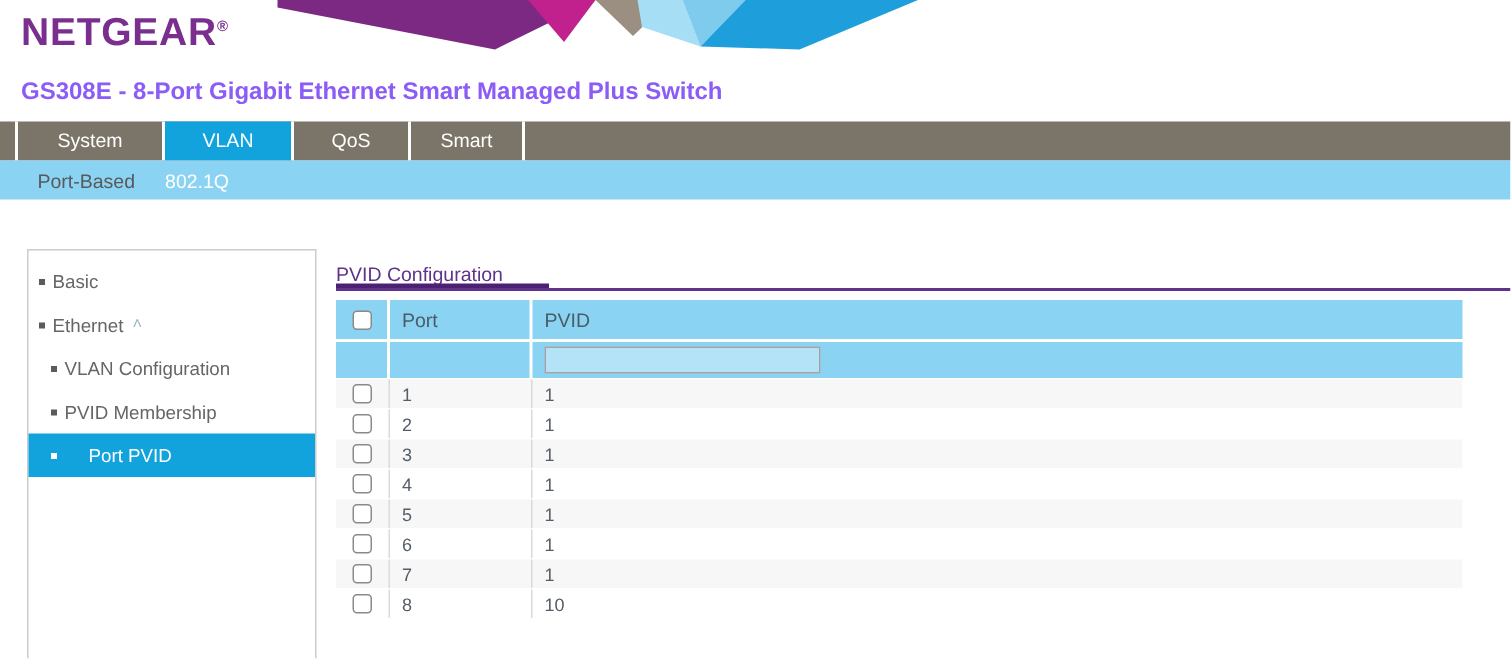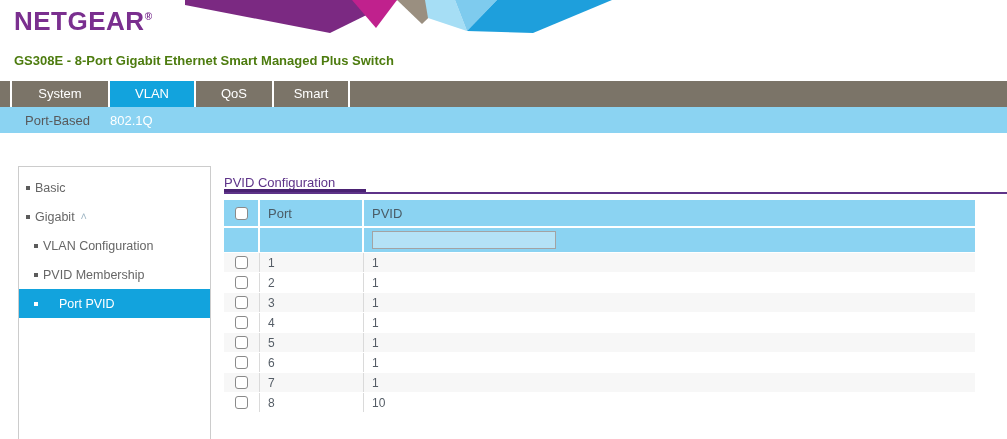--- a/index.html
+++ b/index.html
@@ -4,21 +4,21 @@
 <style>
   html,body{margin:0;padding:0;background:#fff;}
   .page{position:relative;width:1007px;height:439px;background:#fff;overflow:hidden;
         font-family:"Liberation Sans",sans-serif;color:#555;padding-left:36px;}
 
   
   .banner{position:absolute;left:0;top:0;width:1007px;height:34px;}
   .logo{position:absolute;left:14px;top:6px;font-size:26px;font-weight:bold;
         color:#7A2F8F;letter-spacing:.5px;}
   .logo sup{font-size:10px;}
-  .subtitle{position:absolute;left:14px;top:53px;font-size:13px;font-weight:bold;color:#4d7c0f;}
+  .subtitle{position:absolute;left:14px;top:53px;font-size:16px;font-weight:bold;color:#8b5cf6;}
 
   
   .nav{position:absolute;left:0;top:81px;width:1007px;height:26px;background:#7B7468;
        display:flex;padding-left:10px;box-sizing:border-box;}
   .tab{height:26px;line-height:26px;text-align:center;color:#fff;font-size:13px;
        border-left:2px solid #fff;cursor:pointer;}
   .tab.t0{width:96px}.tab.t1{width:84px}.tab.t2{width:76px}.tab.t3{width:74px}
   .tab.active{background:#12A3DD;}
   .tab-end{border-left:2px solid #fff;width:0;height:26px;}
 
@@ -45,21 +45,21 @@
   .title-rule-thick{position:absolute;left:224px;top:189px;width:142px;height:5px;background:#4B2273;}
 
   .table{position:absolute;left:224px;top:200px;width:751px;font-size:12px;}
   .thead{display:flex;height:26px;background:#8BD3F2;margin-bottom:2px;}
   .thead .c{border-right:2px solid #fff;display:flex;align-items:center;}
   .thead .c:last-child{border-right:none;}
   .editrow{display:flex;height:24px;background:#8BD3F2;margin-bottom:1px;}
   .editrow .c{border-right:2px solid #fff;display:flex;align-items:center;}
   .editrow .c:last-child{border-right:none;}
   .c1{width:36px;justify-content:center;box-sizing:border-box;}
-  .c2{width:104px;padding-left:8px;box-sizing:border-box;}
+  .c2{width:95px;padding-left:8px;box-sizing:border-box;}
   .c3{flex:1;padding-left:8px;box-sizing:border-box;}
   .thead .hlbl{color:#4A5C66;font-size:13px;}
   .row{display:flex;height:19px;border-bottom:1px solid #fff;background:#fff;}
   .row.alt{background:#F7F7F7;}
   .row .c{display:flex;align-items:center;color:#555D66;}
   .row .c1,.row .c2{border-right:1px solid #DADADA;}
   .cbox{appearance:none;-webkit-appearance:none;width:13px;height:13px;margin:0;
         border:1px solid #8a8a8a;border-radius:3px;background:#fff;cursor:pointer;}
   .pvid-input{width:178px;height:16px;background:#B4E2F6;border:1px solid #A3A3A3;
               margin-left:0;font-size:12px;color:#333;padding:0 2px;}
@@ -95,21 +95,21 @@
     <div class="subitem active">802.1Q</div>
   </div>
 
   <div class="sidebar">
     <div class="side-item">
       <span class="bullet"></span>
       <span>Basic</span>
     </div>
     <div class="side-item">
       <span class="bullet"></span>
-      <span>Gigabit</span>
+      <span>Ethernet</span>
       <span class="caret">˄</span>
     </div>
     <div class="side-item sub">
       <span class="bullet"></span>
       <span>VLAN Configuration</span>
     </div>
     <div class="side-item sub">
       <span class="bullet"></span>
       <span>PVID Membership</span>
     </div>

